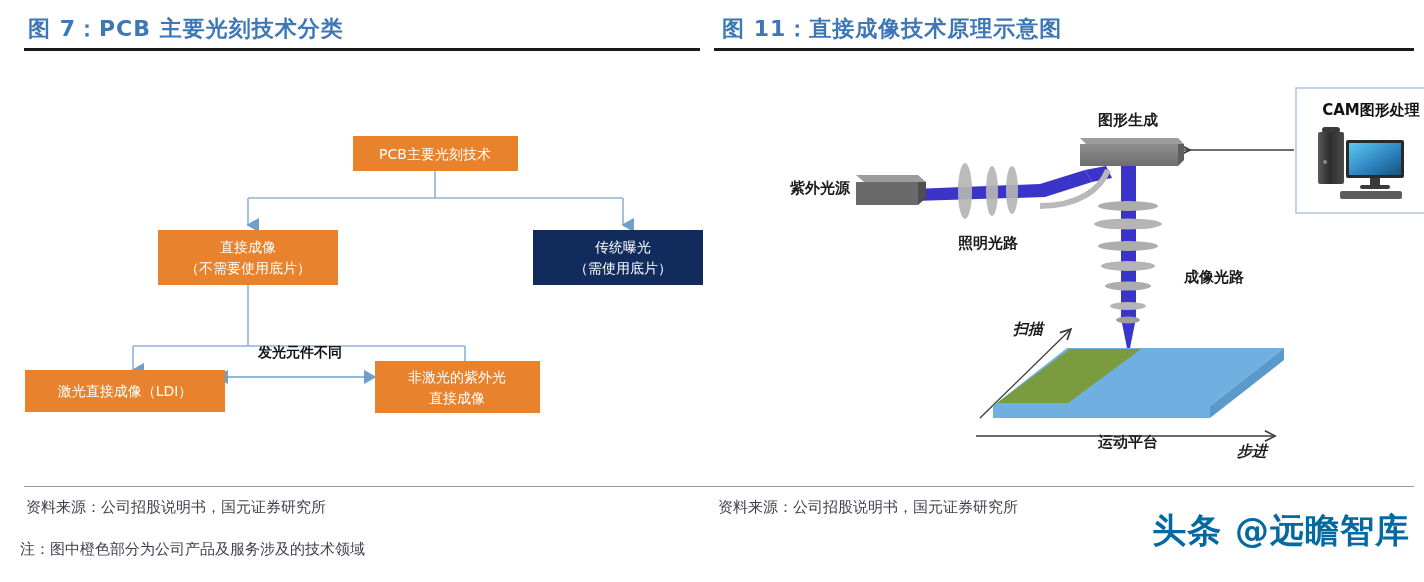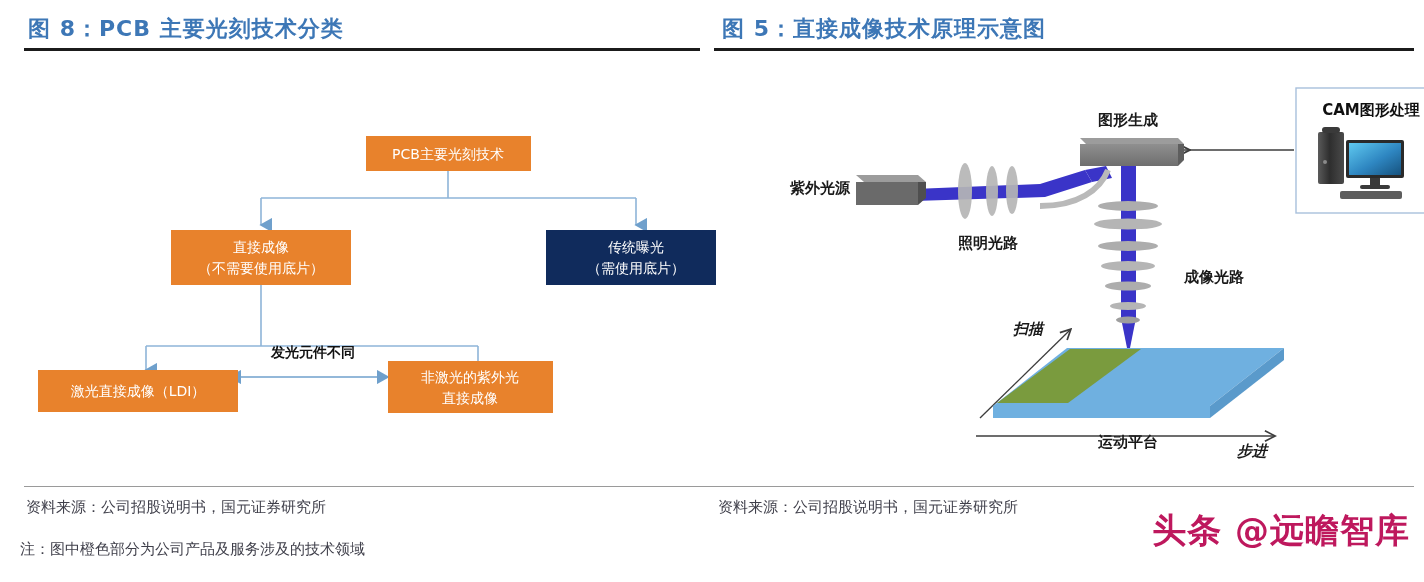--- a/index.html
+++ b/index.html
@@ -59,32 +59,32 @@
   #note-left     { left: 20px;  top: 540px; }
 
   
   #watermark {
     position: absolute;
     right: 14px;
     top: 508px;
     font-family: "DejaVu Sans", "Liberation Sans", sans-serif;
     font-size: 34px;
     font-weight: bold;
-    color: #be185d;
+    color: #0369a1;
     letter-spacing: 1px;
     white-space: nowrap;
   }
 
   
   .panel {
     position: absolute;
     top: 58px;
     height: 420px;
   }
-  #panel-left  { left: 16px;   width: 700px; }
+  #panel-left  { left: 3px;   width: 700px; }
   #panel-right { left: 740px; width: 724px; }
 
   svg { display: block; }
 
   .flow-label {
     font-family: "DejaVu Sans", "Liberation Sans", sans-serif;
     font-size: 14px;
     fill: #ffffff;
     text-anchor: middle;
     dominant-baseline: middle;
@@ -119,24 +119,24 @@
     font-size: 15px;
     font-weight: bold;
     fill: #101010;
     text-anchor: middle;
     dominant-baseline: middle;
   }
 </style>
 </head>
 <body>
 
-<div class="fig-title" id="title-left">图 8：PCB 主要光刻技术分类</div>
+<div class="fig-title" id="title-left">图 7：PCB 主要光刻技术分类</div>
 <div class="title-rule" id="rule-left"></div>
 
-<div class="fig-title" id="title-right">图 5：直接成像技术原理示意图</div>
+<div class="fig-title" id="title-right">图 11：直接成像技术原理示意图</div>
 <div class="title-rule" id="rule-right"></div>
 
 <div class="panel" id="panel-left">
   <svg width="700" height="420" viewBox="0 0 700 420">
     <defs>
       <marker id="arrow-down" markerWidth="9" markerHeight="9" refX="4.5" refY="7" orient="auto">
         <path d="M0,0 L9,0 L4.5,8 Z" fill="#6FA0CC"></path>
       </marker>
       <marker id="arrow-left" markerWidth="9" markerHeight="9" refX="7" refY="4.5" orient="auto">
         <path d="M9,0 L9,9 L1,4.5 Z" fill="#6FA0CC"></path>

